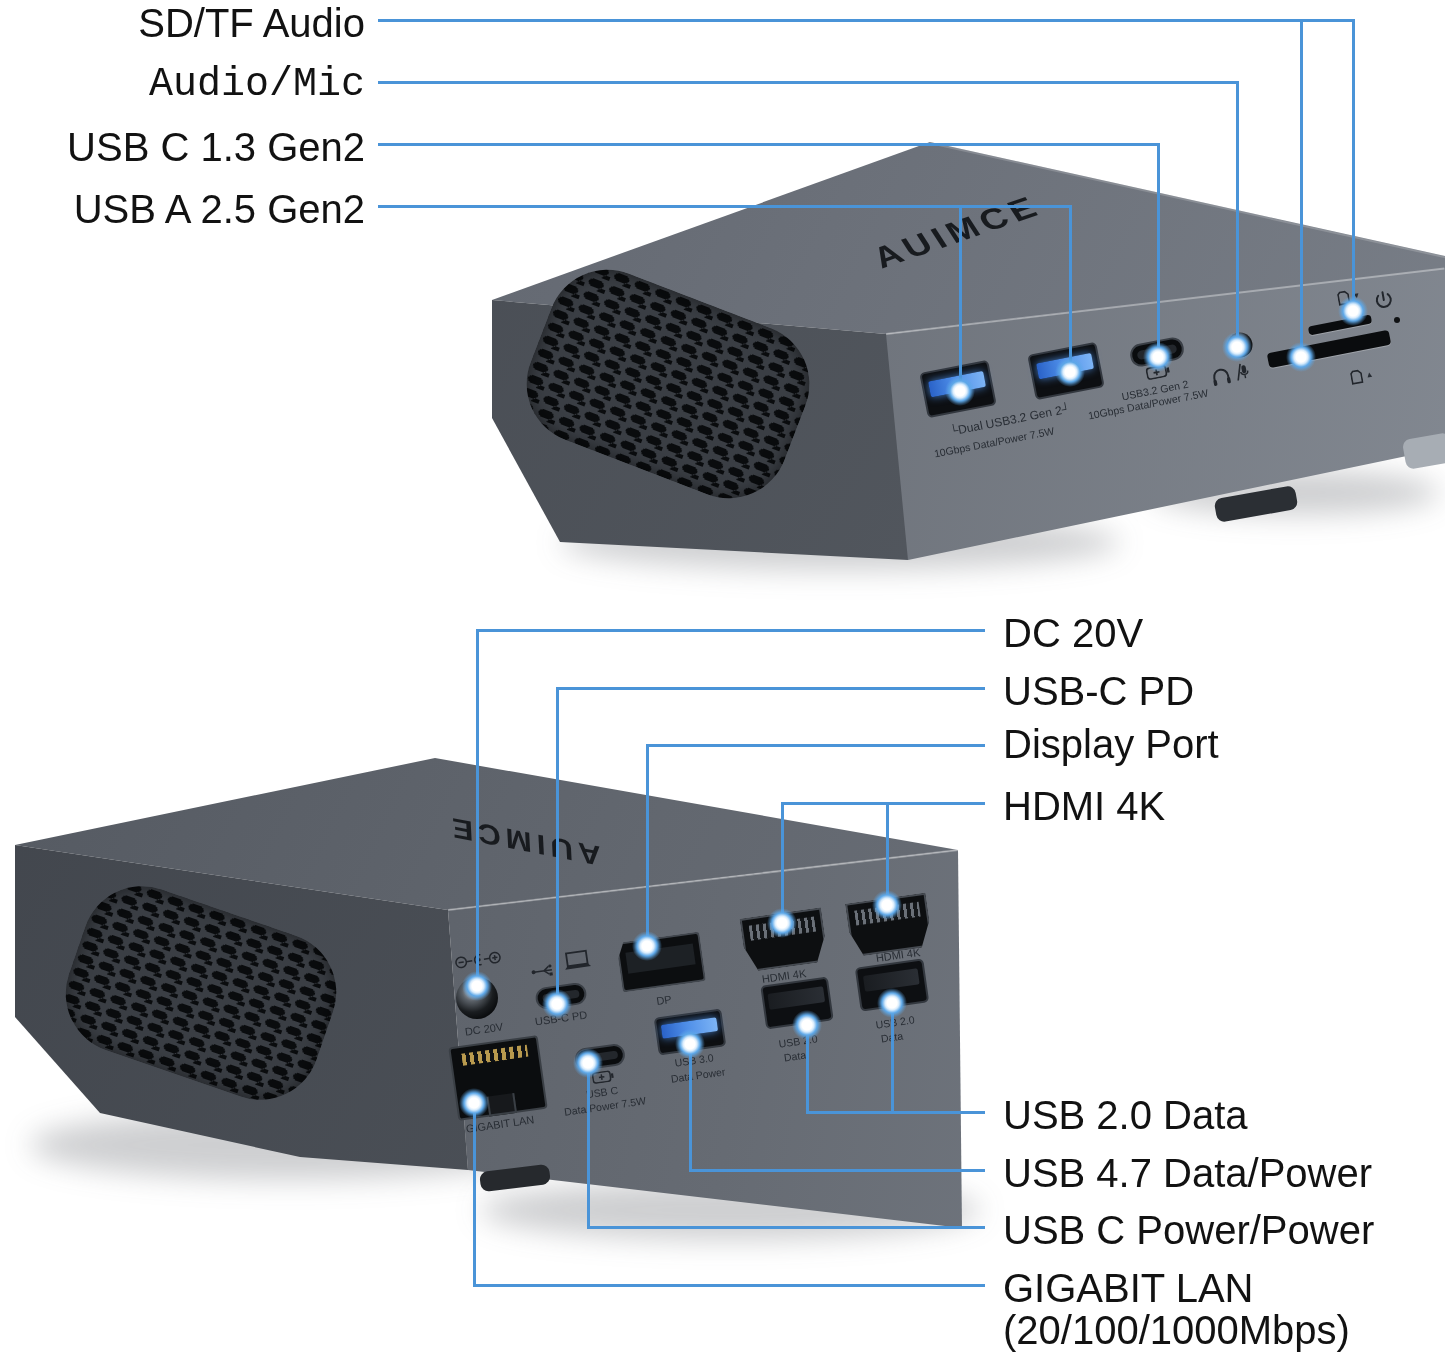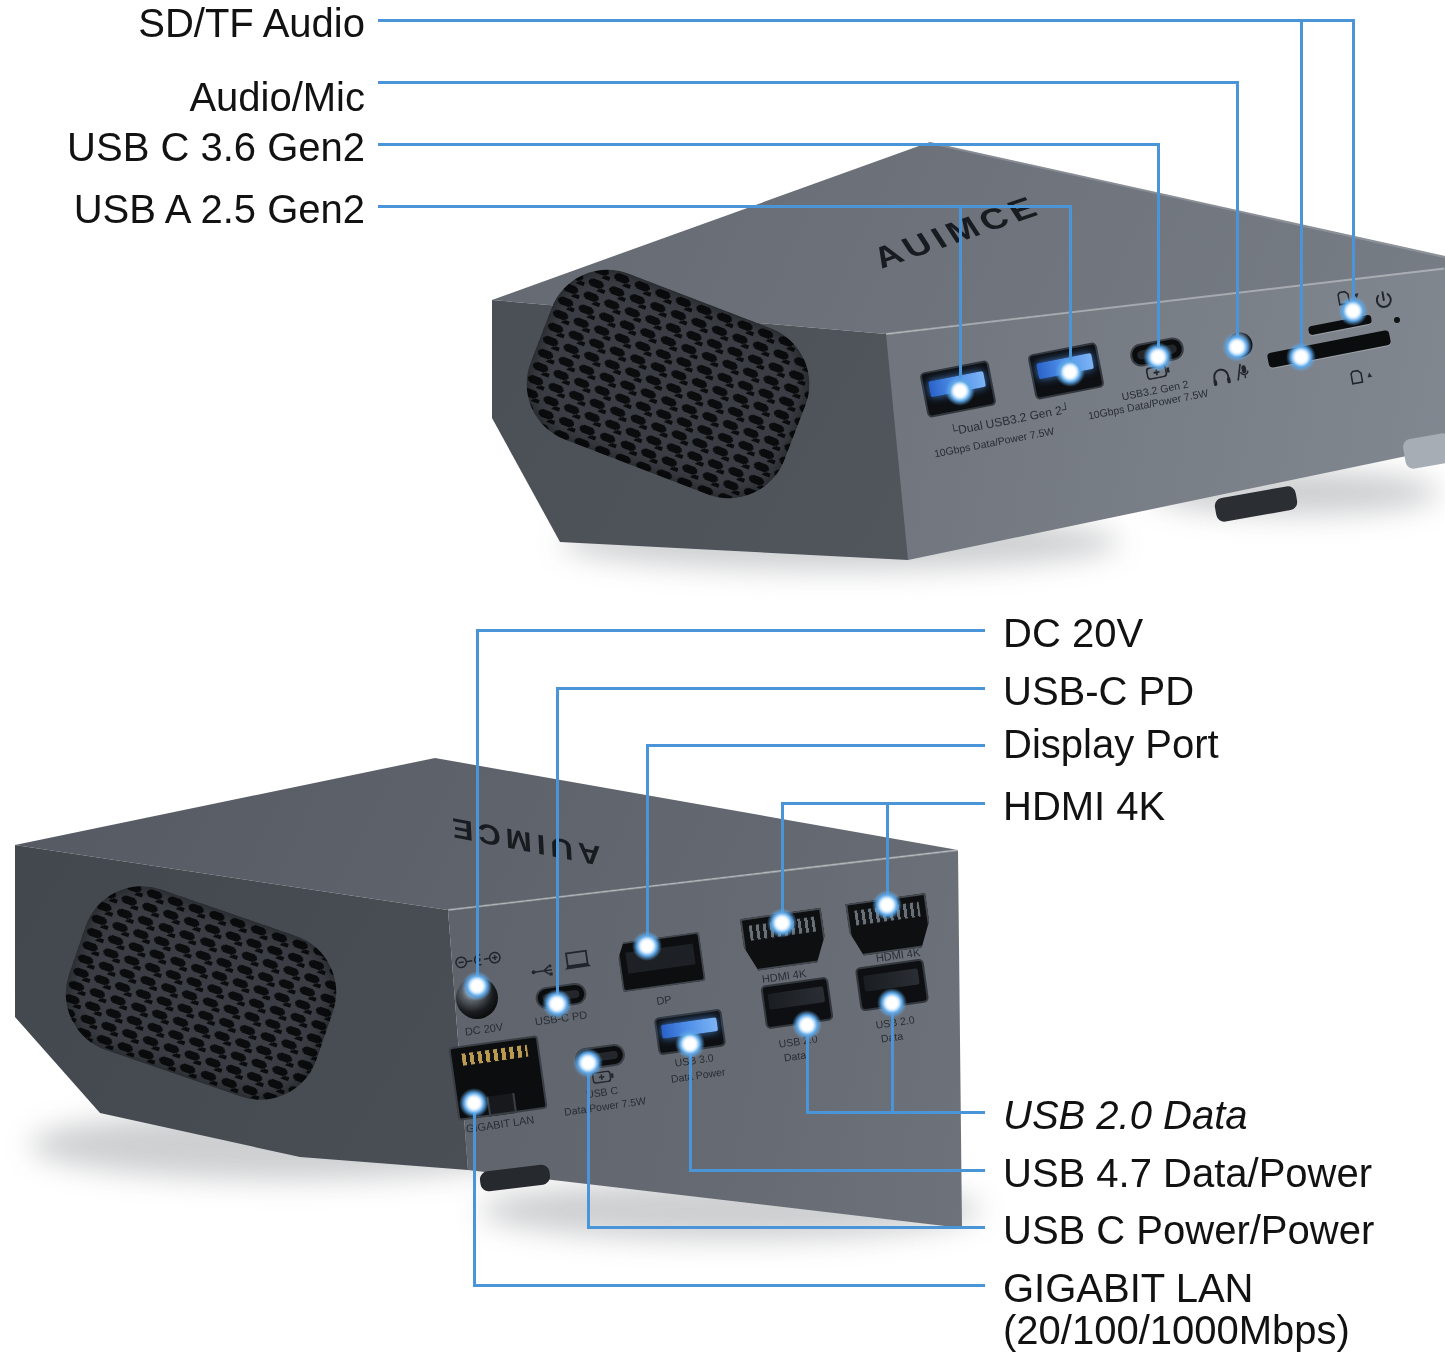--- a/index.html
+++ b/index.html
@@ -267,26 +267,26 @@
 
 <div class="hline" style="left:587px;top:1226px;width:398px;"></div>
 <div class="vline" style="left:587px;top:1062px;height:167px;"></div>
 <div class="dot" style="left:588px;top:1063px;"></div>
 
 <div class="hline" style="left:473px;top:1284px;width:512px;"></div>
 <div class="vline" style="left:473px;top:1102px;height:185px;"></div>
 <div class="dot" style="left:474px;top:1103px;"></div>
 
 <div class="lbl lbl-r" style="top:0px;">SD/TF Audio</div>
-<div class="lbl lbl-r" style="top:74px;">Audio/Mic</div>
-<div class="lbl lbl-r" style="top:124px;">USB C 3.6 Gen2</div>
+<div class="lbl lbl-r" style="top:62px;font-family:Liberation Mono, monospace;">Audio/Mic</div>
+<div class="lbl lbl-r" style="top:124px;">USB C 1.3 Gen2</div>
 <div class="lbl lbl-r" style="top:186px;">USB A 2.5 Gen2</div>
 
 <div class="lbl lbl-l" style="top:610px;">DC 20V</div>
 <div class="lbl lbl-l" style="top:668px;">USB-C PD</div>
 <div class="lbl lbl-l" style="top:721px;">Display Port</div>
 <div class="lbl lbl-l" style="top:783px;">HDMI 4K</div>
 
-<div class="lbl lbl-l" style="top:1092px;font-style:italic;">USB 2.0 Data</div>
+<div class="lbl lbl-l" style="top:1092px;">USB 2.0 Data</div>
 <div class="lbl lbl-l" style="top:1150px;">USB 4.7 Data/Power</div>
 <div class="lbl lbl-l" style="top:1207px;">USB C Power/Power</div>
 <div class="lbl lbl-l" style="top:1265px;">GIGABIT LAN</div>
 <div class="lbl lbl-l" style="top:1307px;">(20/100/1000Mbps)</div>
 
 </body></html>

